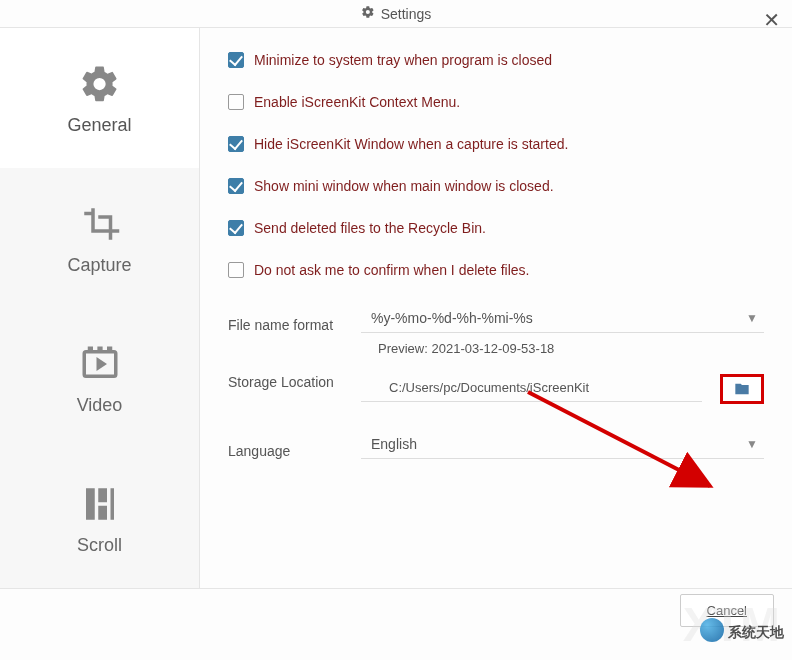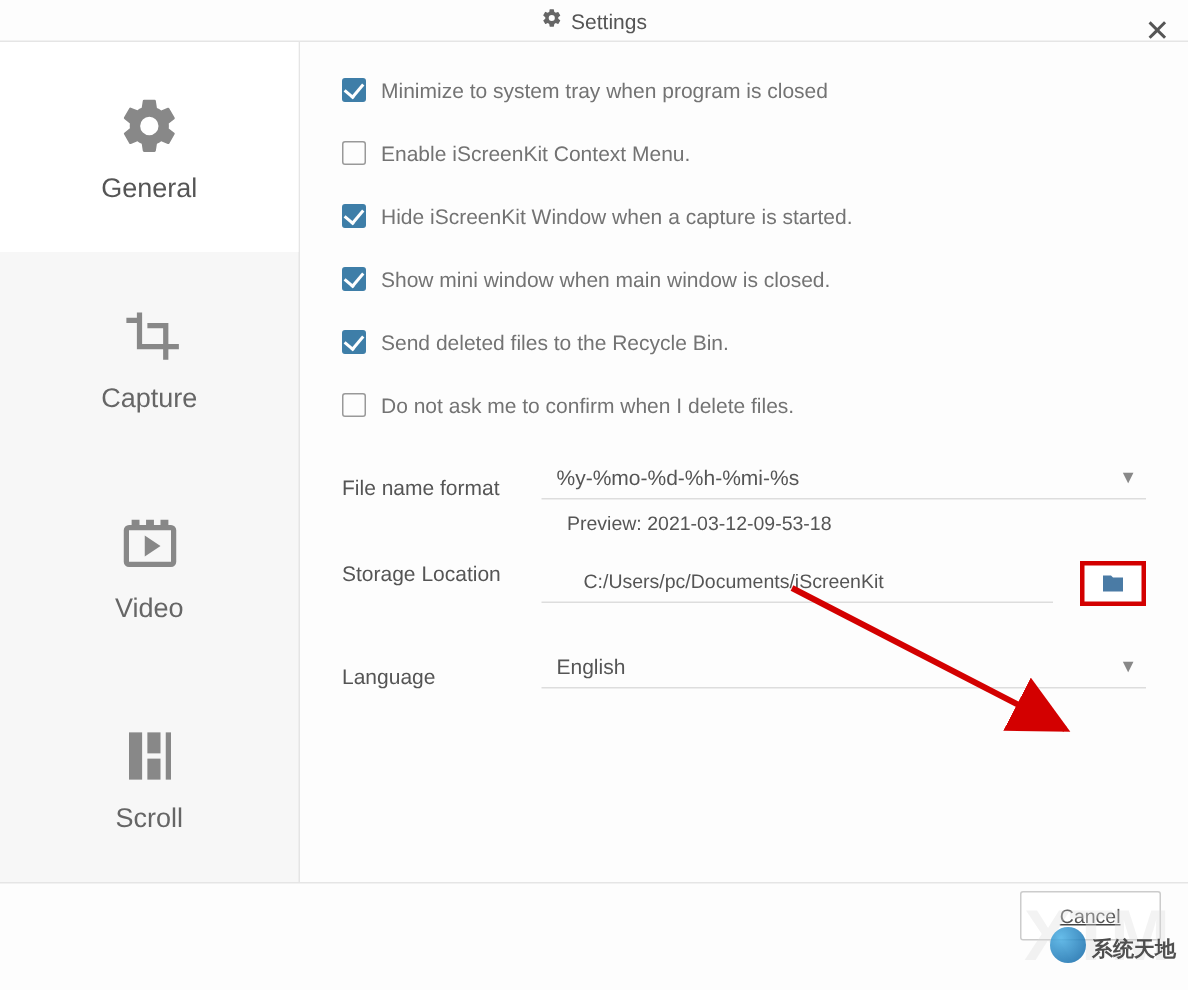--- a/index.html
+++ b/index.html
@@ -15,21 +15,21 @@
 
   
   .sidebar { width: 200px; background: #f7f7f7; border-right: 1px solid #e5e5e5; }
   .side-item { height: 140px; display: flex; flex-direction: column; align-items: center; justify-content: center; gap: 8px; color: #666; font-size: 18px; cursor: pointer; }
   .side-item.active { background: #fff; color: #555; }
   .side-item .icon { width: 46px; height: 46px; display: flex; align-items: center; justify-content: center; }
   .side-item .icon svg { width: 42px; height: 42px; fill: #888; }
 
   
   .main { flex: 1; padding: 24px 28px 10px 28px; overflow: hidden; }
-  .opt-row { display: flex; align-items: center; gap: 10px; margin-bottom: 26px; font-size: 14px; color: #737373; text-align: right; }
+  .opt-row { display: flex; align-items: center; gap: 10px; margin-bottom: 26px; font-size: 14px; color: #7f1d1d; text-align: right; }
   .checkbox { width: 16px; height: 16px; border: 1.5px solid #999; border-radius: 2px; display: flex; align-items: center; justify-content: center; flex-shrink: 0; }
   .checkbox.checked { background: #3e7ea8; border-color: #3e7ea8; }
   .checkbox.checked::after { content: ""; width: 6px; height: 10px; border: solid #fff; border-width: 0 2px 2px 0; transform: rotate(40deg); margin-top: -2px; }
 
   .field-row { display: flex; align-items: flex-end; gap: 18px; margin-bottom: 8px; font-size: 14px; }
   .field-row .label { width: 115px; color: #555; }
   .select-box { flex: 1; display: flex; align-items: center; justify-content: space-between; border-bottom: 1px solid #ddd; padding: 6px 6px 6px 10px; color: #555; cursor: pointer; }
   .select-box .chev { color: #888; font-size: 12px; }
   .preview-row { margin: 0 0 18px 150px; font-size: 13px; color: #555; }
 

